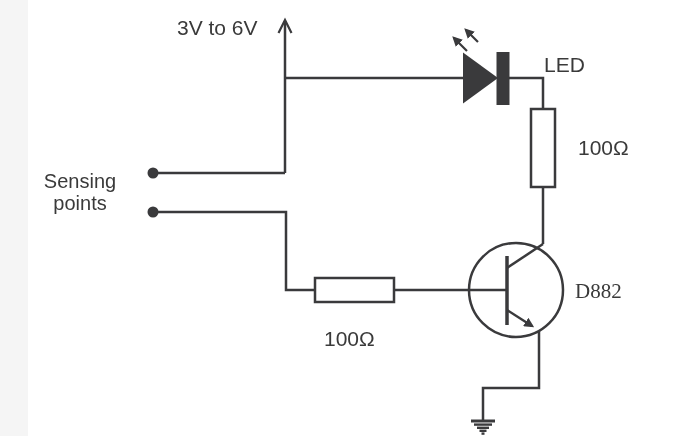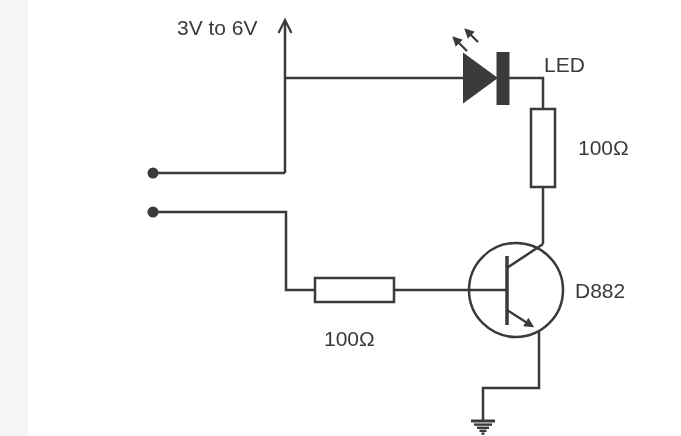--- a/index.html
+++ b/index.html
@@ -27,21 +27,21 @@
   .lbl-sensing{
     left:4px;top:170px;width:96px;
     text-align:center;
     font-size:20px;
     white-space:pre-line;
   }
   .lbl-supply{left:149px;top:17px;}
   .lbl-led{left:516px;top:54px;}
   .lbl-rtop{left:550px;top:137px;}
   .lbl-rbottom{left:296px;top:328px;}
-  .lbl-transistor{left:547px;top:280px;}
+  .lbl-transistor{left:547px;top:280px;font-family:Liberation Serif, serif;}
 </style>
 </head>
 <body>
 
 <div class="stage">
 
   <svg width="681" height="436" viewBox="0 0 681 436" fill="none" stroke="var(--line)" stroke-width="2.5" stroke-linecap="butt">
     <defs>
       <marker id="mArrow" viewBox="0 0 10 10" refX="7.5" refY="5" markerWidth="10" markerHeight="10" markerUnits="userSpaceOnUse" orient="auto">
         <path d="M0,0 L10,5 L0,10 Z" fill="var(--line)" stroke="none"></path>
@@ -98,15 +98,17 @@
     </g>
 
     <rect x="287" y="278" width="79" height="24" fill="var(--bg)"></rect>
 
     <line x1="366" y1="290" x2="479" y2="290"></line>
   </svg>
 
   <div class="lbl lbl-supply">3V to 6V</div>
   <div class="lbl lbl-led">LED</div>
   <div class="lbl lbl-rtop">100Ω</div>
+  <div class="lbl lbl-sensing">Sensing
+points</div>
   <div class="lbl lbl-rbottom">100Ω</div>
   <div class="lbl lbl-transistor">D882</div>
 </div>
 
 </body></html>

